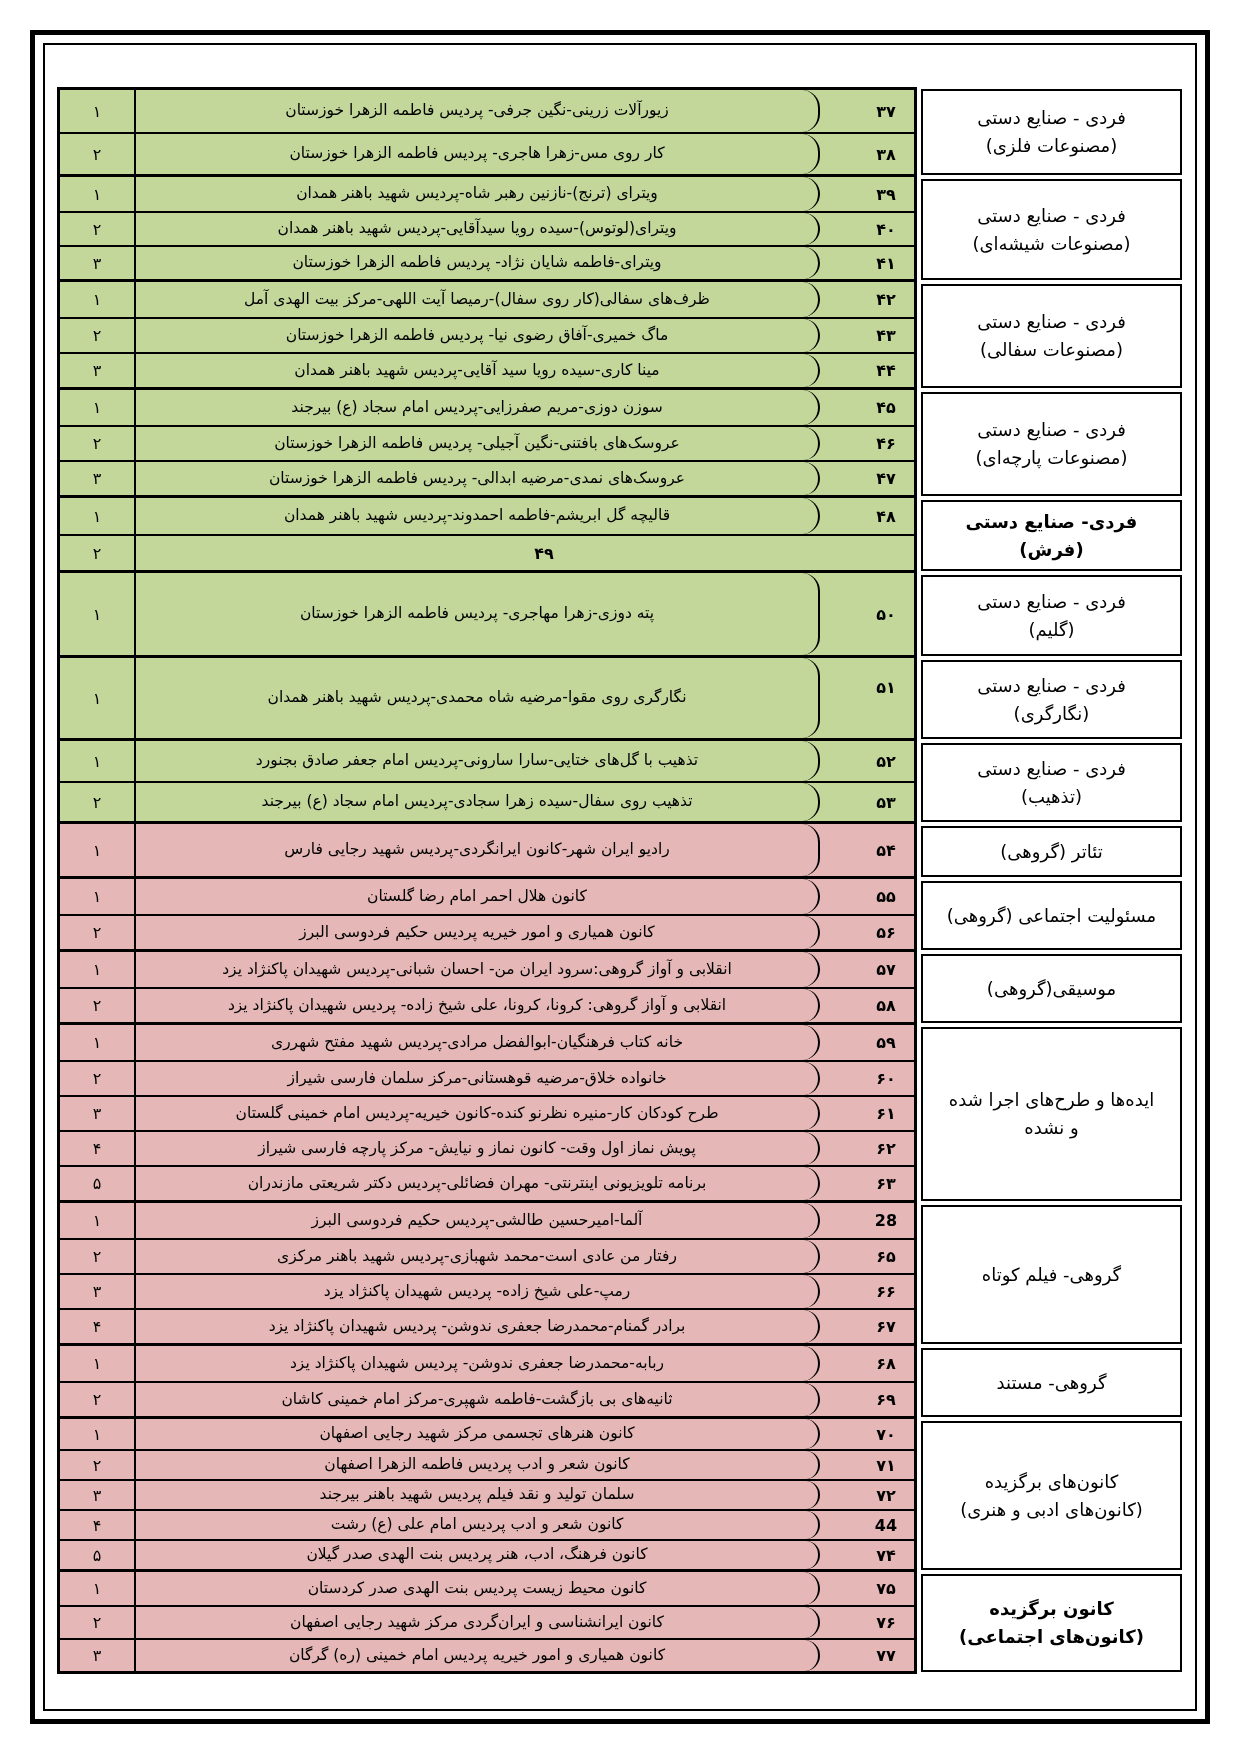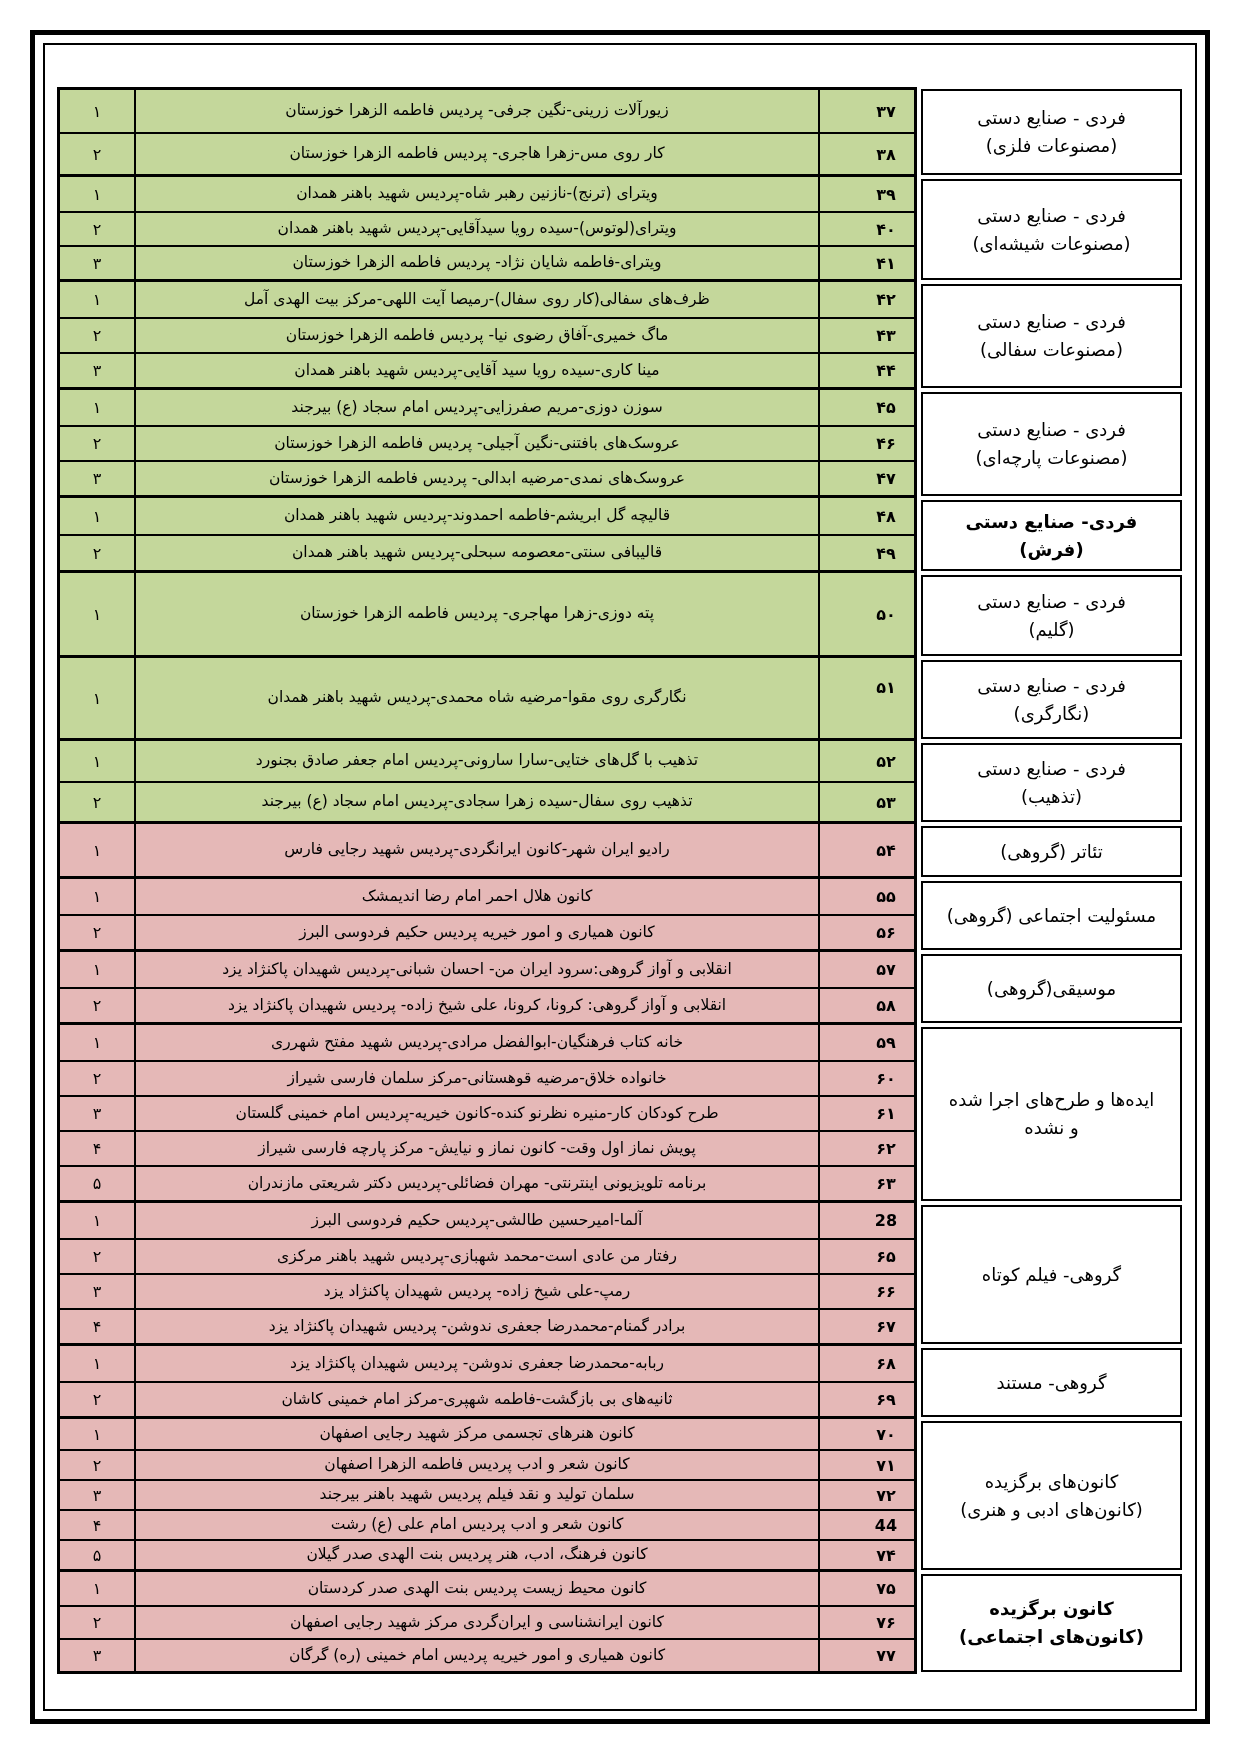--- a/index.html
+++ b/index.html
@@ -16,21 +16,21 @@
     border-left:3px solid #000;border-right:3px solid #000;border-bottom:3px solid #000;
     display:flex;flex-direction:column;
   }
   .group:first-child .rows-part{border-top:3px solid #000;}
   .trow{display:flex;align-items:stretch;box-sizing:border-box;}
   .trow + .trow{border-top:2px solid #000;}
   .cell{box-sizing:border-box;display:flex;align-items:center;justify-content:center;}
   .rank-cell{width:76px;border-right:2.5px solid #000;font-size:16px;}
   .desc-cell{
     width:684px;border-right:2.5px solid #000;font-size:15.5px;
-    direction:rtl;text-align:center;line-height:1.25;padding:1px 10px;
+    direction:rtl;text-align:center;line-height:1.25;padding:1px 10px;border-radius:18px;
   }
   .num-cell{flex:1;font-size:16px;font-weight:600;margin-left:38px;}
   .num-top{align-items:flex-start;padding-top:20px;}
   .cat-part{width:268px;position:relative;background:#fff;}
   .cat-box{
     position:absolute;left:4px;right:3px;top:2px;bottom:2px;
     border:2.5px solid #000;background:#fff;
     display:flex;align-items:center;justify-content:center;
     direction:rtl;text-align:center;font-size:18px;line-height:1.55;
     white-space:pre-line;padding:8px 6px;
@@ -134,21 +134,20 @@
       </div>
       <div class="group">
         <div class="rows-part">
           <div class="trow" style="height: 36px; background: rgb(196, 215, 155);">
             <div class="cell rank-cell">۱</div>
             <div class="cell desc-cell">قالیچه گل ابریشم-فاطمه احمدوند-پردیس شهید باهنر همدان</div>
             <div class="cell num-cell">۴۸</div>
           </div>
           <div class="trow" style="height: 36px; background: rgb(196, 215, 155);">
             <div class="cell rank-cell">۲</div>
-            <div class="cell desc-cell">قالیبافی سنتی-معصومه سبحلی-پردیس شهید باهنر همدان</div>
             <div class="cell num-cell">۴۹</div>
           </div>
         </div>
         <div class="cat-part">
           <div class="cat-box cat-bold">فردی- صنایع دستی
 (فرش)</div>
         </div>
       </div>
       <div class="group">
         <div class="rows-part">
@@ -203,21 +202,21 @@
           </div>
         </div>
         <div class="cat-part">
           <div class="cat-box">تئاتر (گروهی)</div>
         </div>
       </div>
       <div class="group">
         <div class="rows-part">
           <div class="trow" style="height: 35px; background: rgb(229, 184, 183);">
             <div class="cell rank-cell">۱</div>
-            <div class="cell desc-cell">کانون هلال احمر امام رضا اندیمشک</div>
+            <div class="cell desc-cell">کانون هلال احمر امام رضا گلستان</div>
             <div class="cell num-cell">۵۵</div>
           </div>
           <div class="trow" style="height: 35px; background: rgb(229, 184, 183);">
             <div class="cell rank-cell">۲</div>
             <div class="cell desc-cell">کانون همیاری و امور خیریه پردیس حکیم فردوسی البرز</div>
             <div class="cell num-cell">۵۶</div>
           </div>
         </div>
         <div class="cat-part">
           <div class="cat-box">مسئولیت اجتماعی (گروهی)</div>

